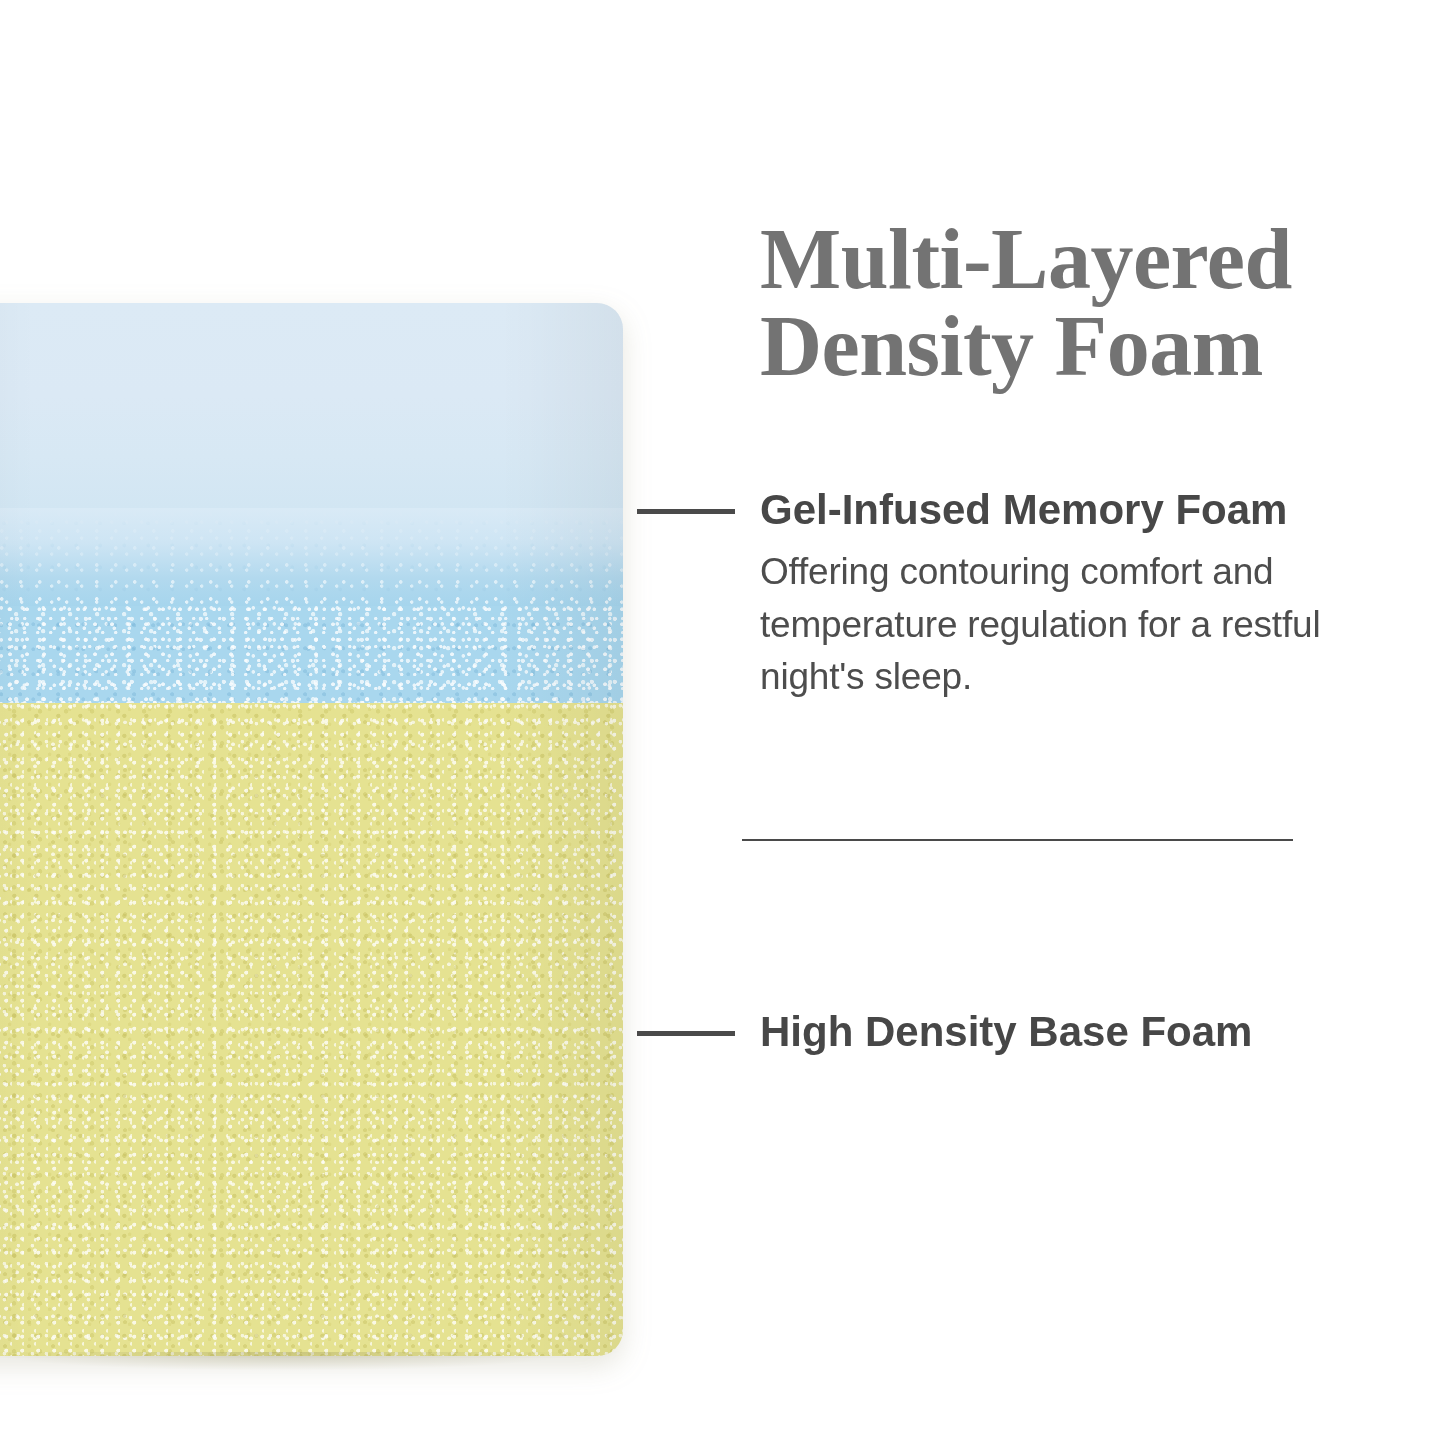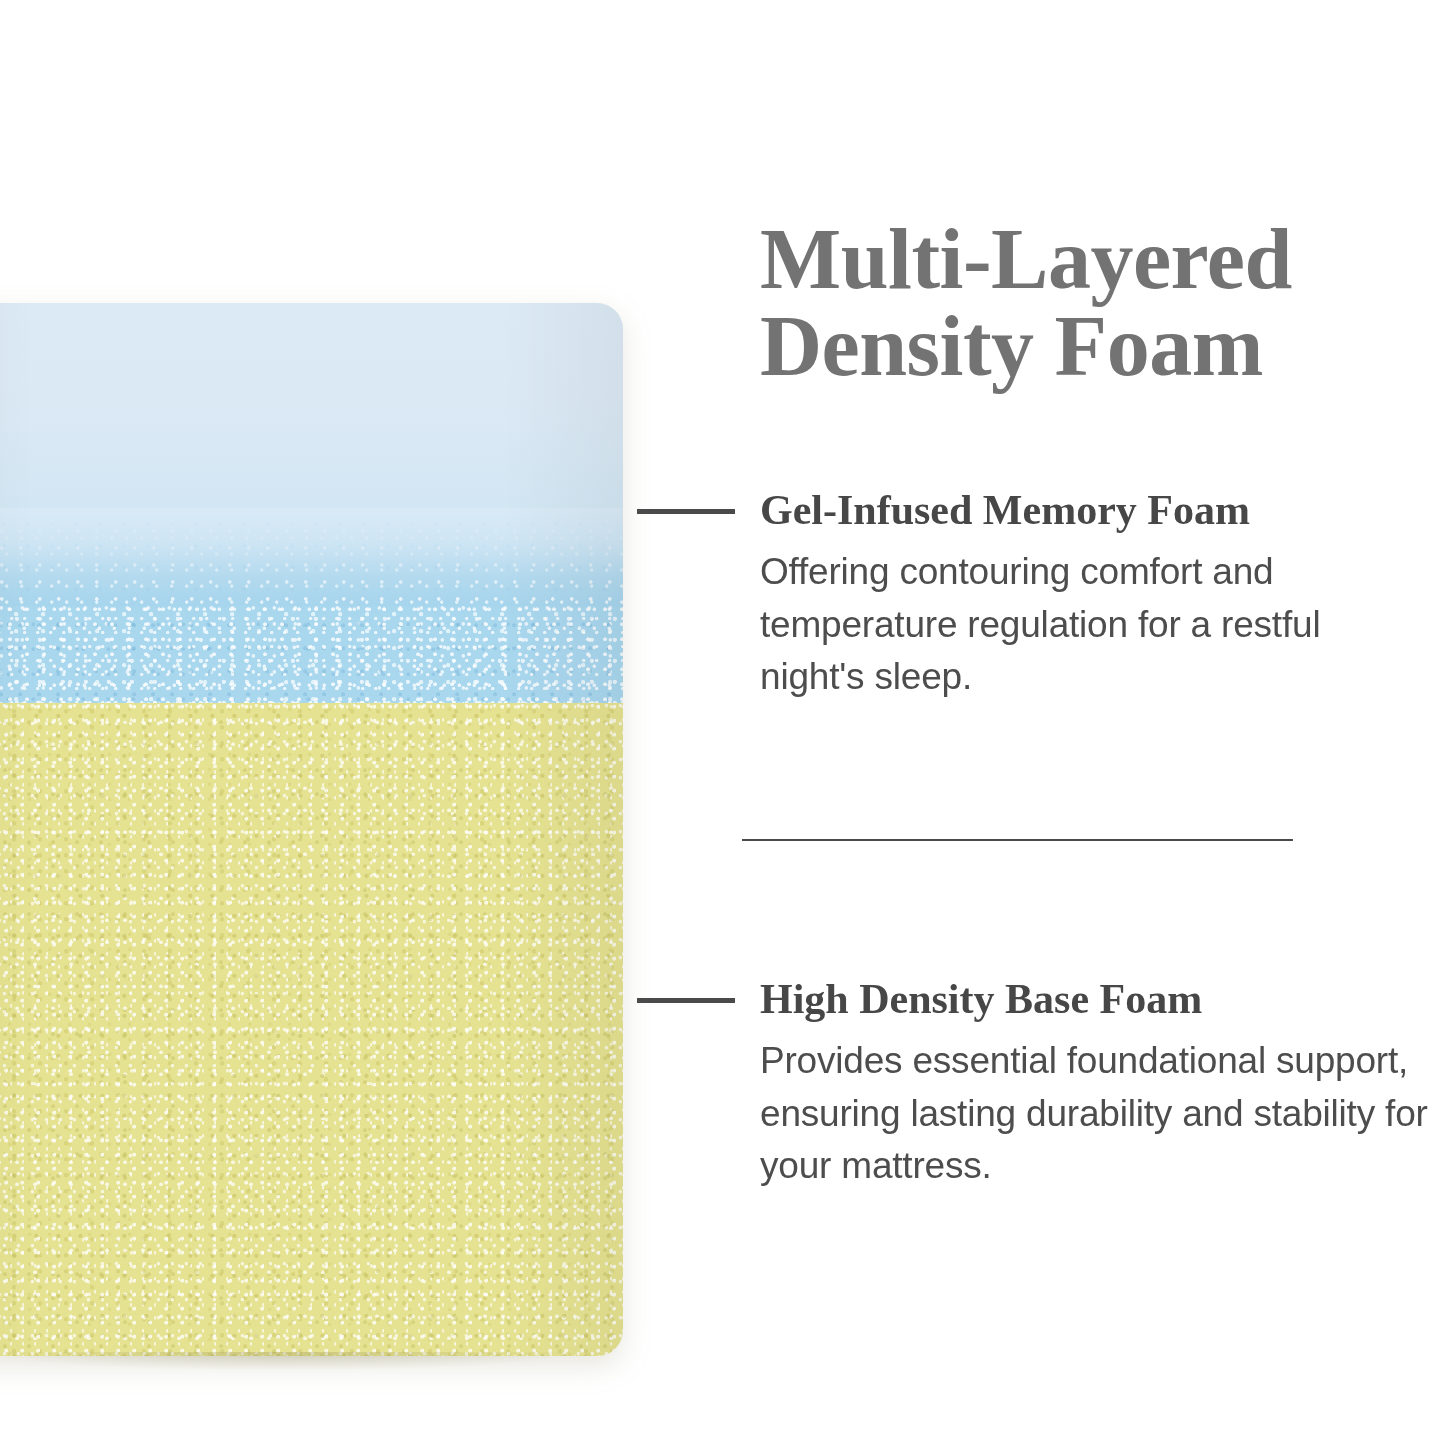--- a/index.html
+++ b/index.html
@@ -164,37 +164,37 @@
     color: #737373;
   }
   #page-title .title-line { display: block; white-space: nowrap; }
 
   .feature {
     position: absolute;
     left: 0;
     width: 808px;
   }
   #feature-gel  { top: 488px; }
-  #feature-base { top: 977px; }
+  #feature-base { top: 1010px; }
 
   .feature-heading-row {
     display: flex;
     align-items: center;
     gap: 0;
   }
   .leader-dash {
     flex: 0 0 auto;
     width: 98px;
     height: 5px;
     background: #4a4a4a;
     margin-top: 2px;
   }
   .feature-heading {
     margin-left: 25px;
-    font-family: Liberation Serif, serif;
+    font-family: Liberation Sans, sans-serif;
     font-weight: 700;
     font-size: 42px;
     line-height: 1.05;
     color: #474747;
     white-space: nowrap;
   }
   .feature-body {
     margin-left: 123px;
     margin-top: 14px;
     width: 672px;
@@ -242,16 +242,15 @@
     <p class="feature-body">Offering contouring comfort and temperature regulation for a restful night's sleep.</p>
   </div>
 
   <div id="section-divider"></div>
 
   <div class="feature" id="feature-base">
     <div class="feature-heading-row">
       <span class="leader-dash"></span>
       <span class="feature-heading">High Density Base Foam</span>
     </div>
-    <p class="feature-body">Provides essential foundational support, ensuring lasting durability and stability for your mattress.</p>
   </div>
 
 </div>
 
 </body></html>

